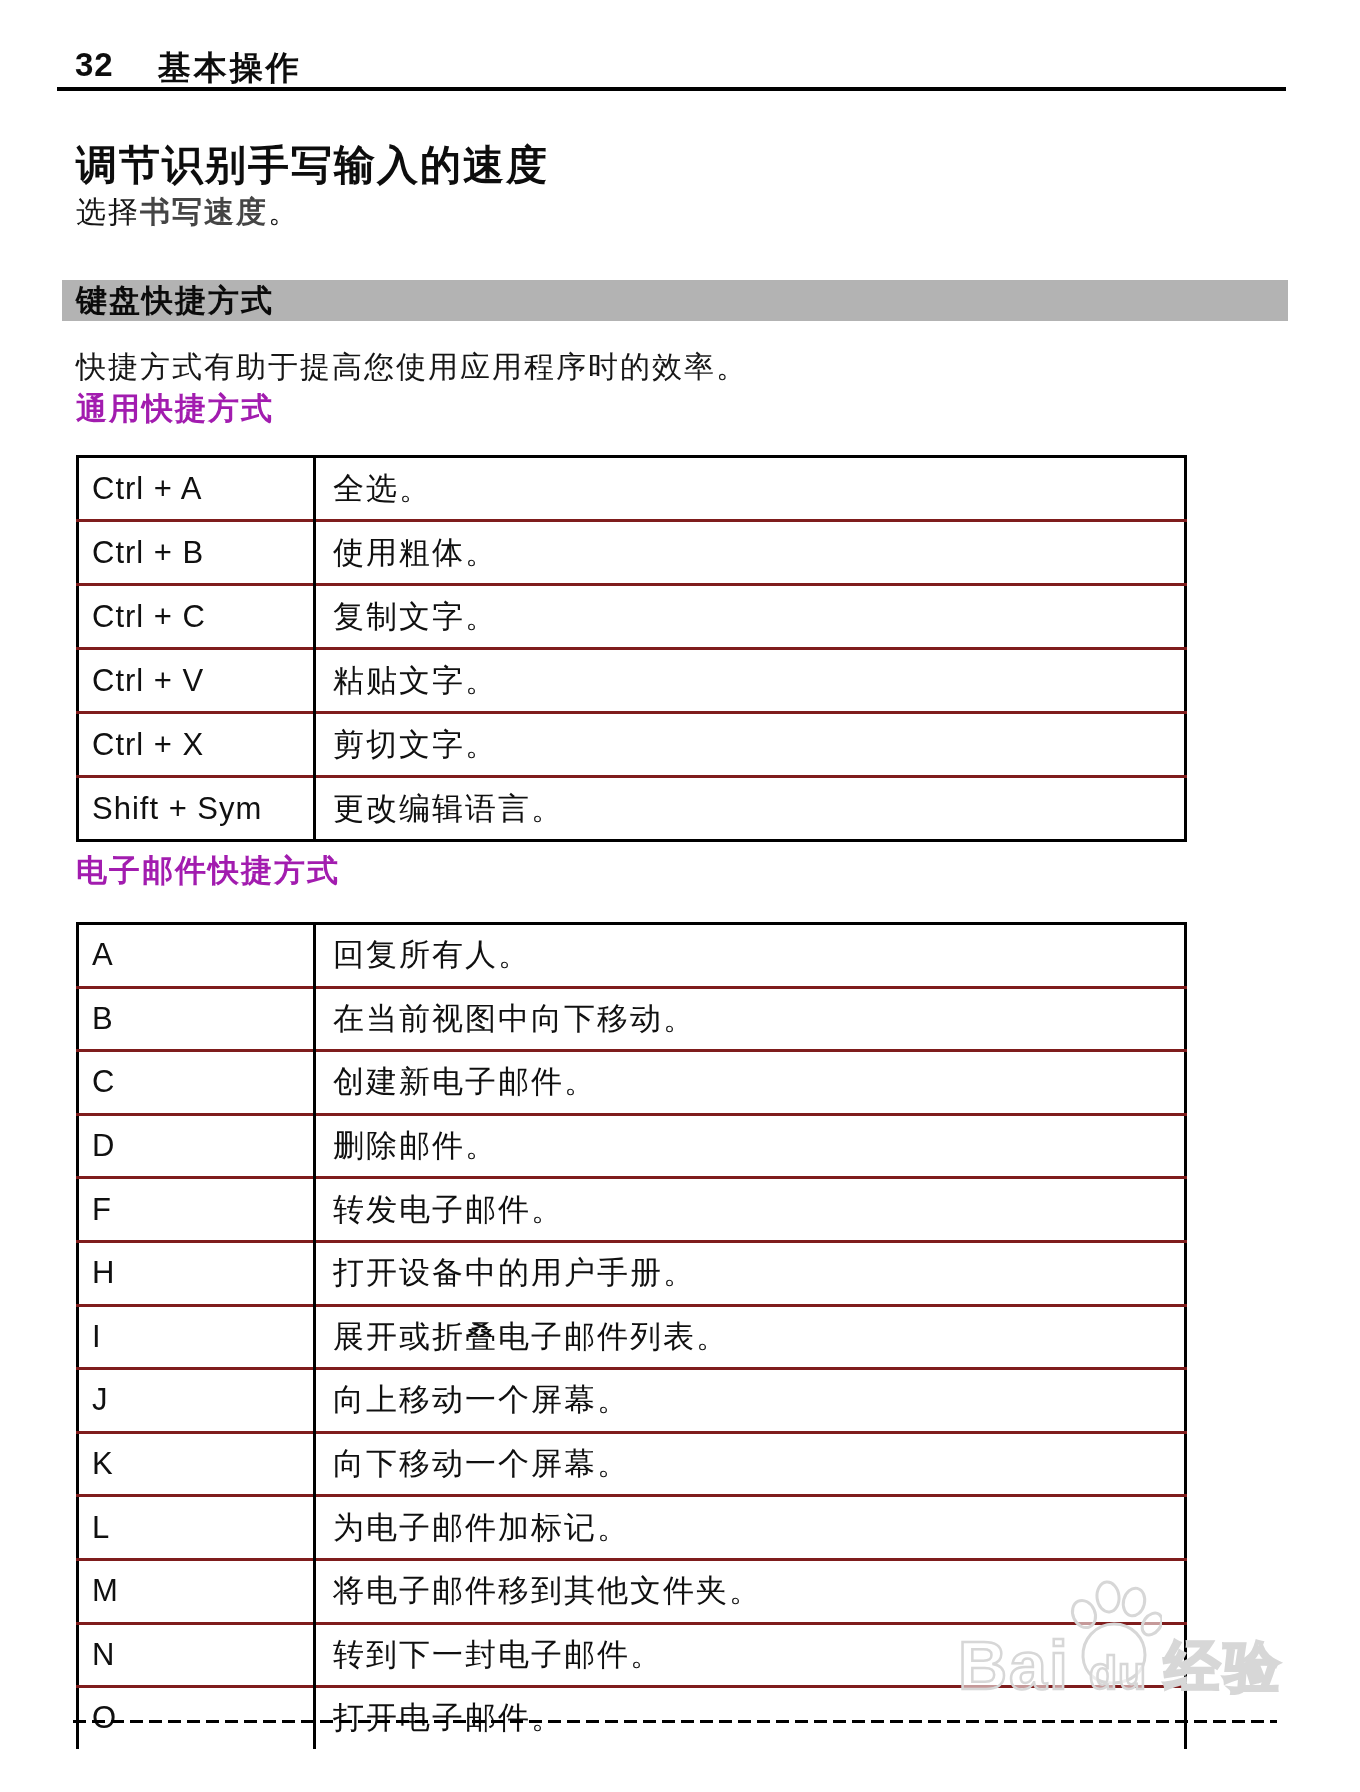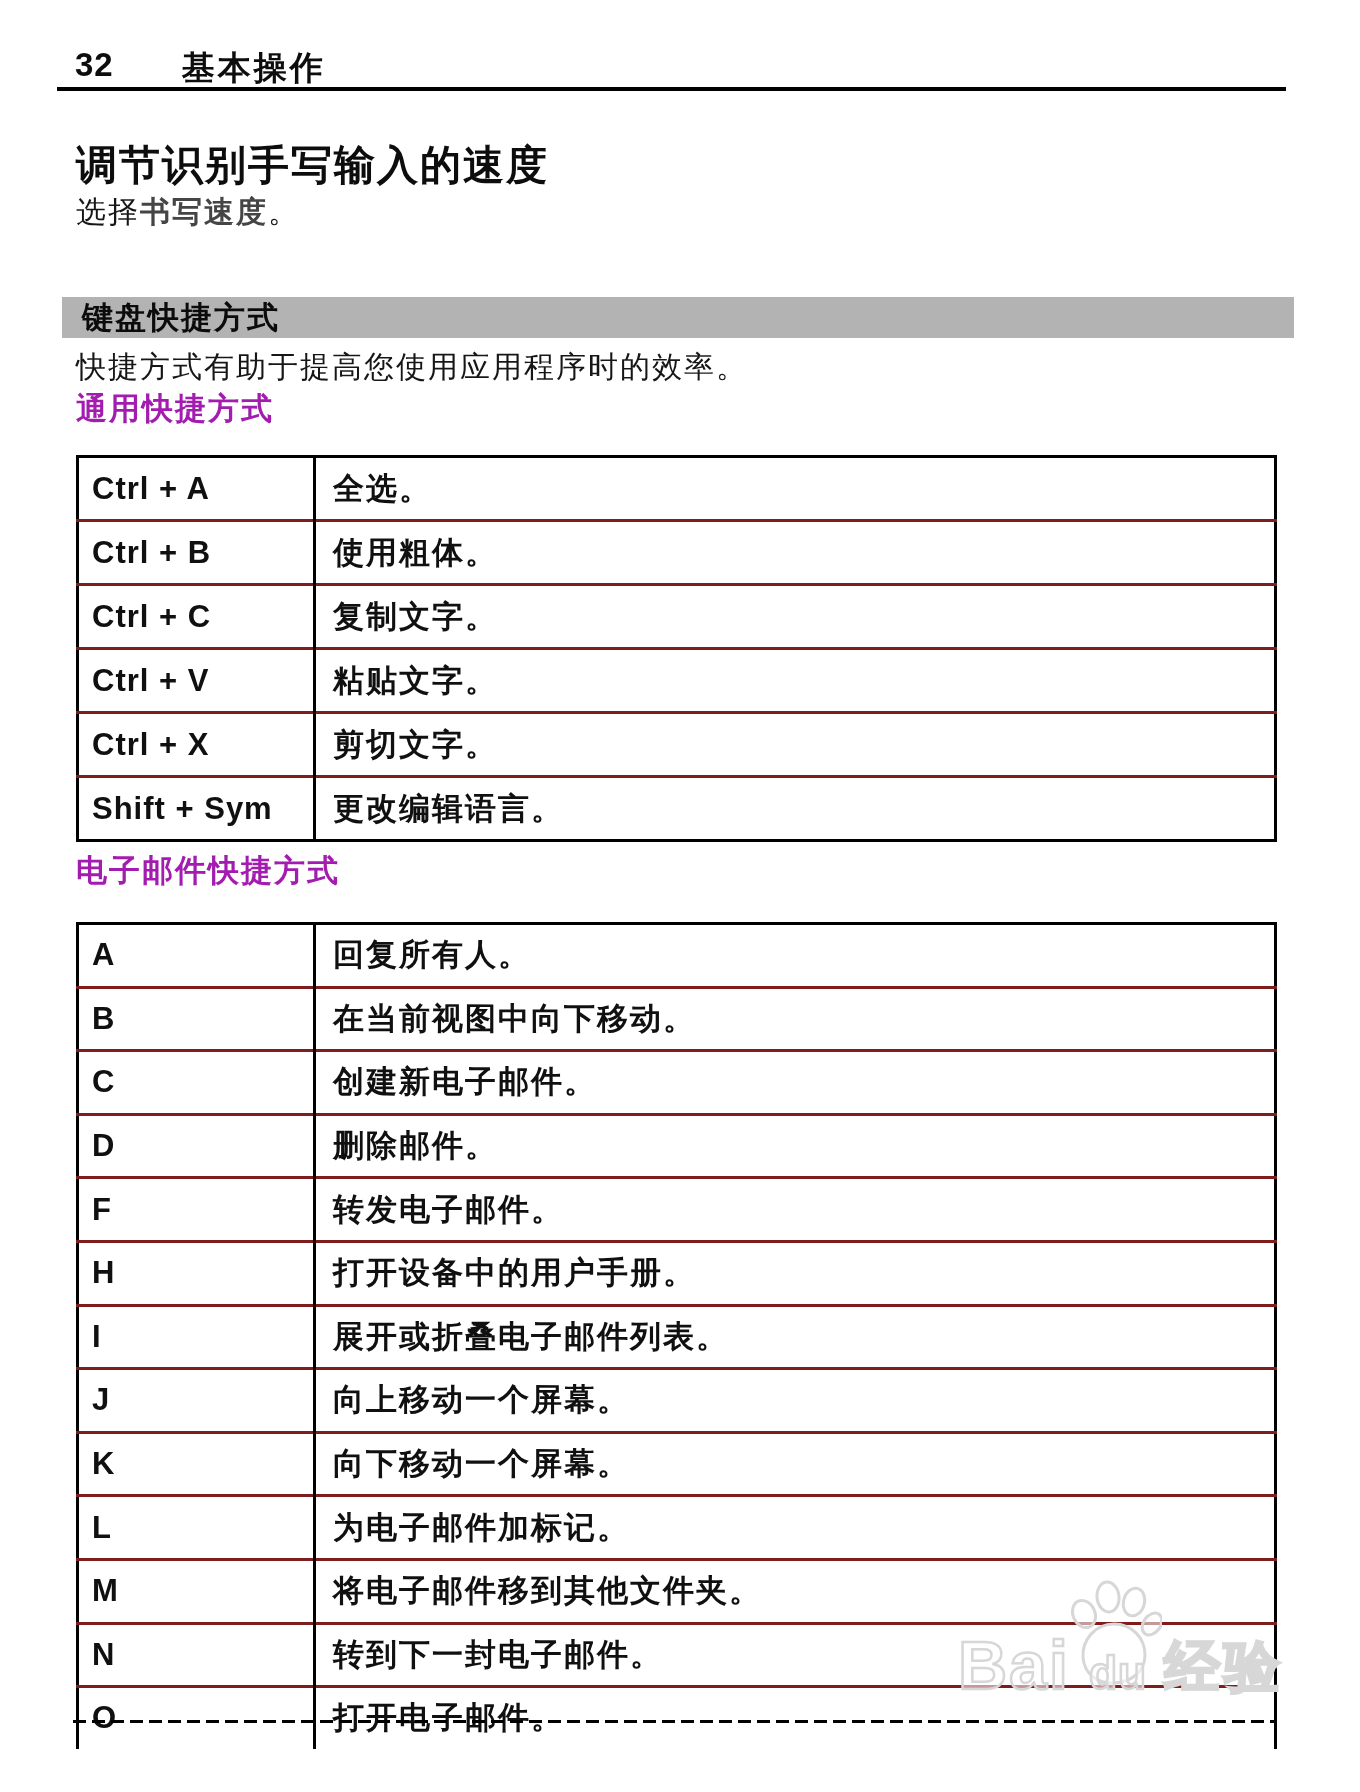--- a/index.html
+++ b/index.html
@@ -13,63 +13,62 @@
   }
   .abs { position:absolute; }
 
   
   .page-header {
     left:75px; top:46px;
     font-size:33px; font-weight:bold; color:#0d0d0d;
     letter-spacing:1px;
     display:flex;
   }
-  .chapter-title { margin-left:68px; letter-spacing:3px;text-align:right; }
+  .chapter-title { margin-left:44px; letter-spacing:3px;text-align:right; }
   .header-rule {
     left:57px; top:87px; width:1229px; height:4px;
     background:#000;
   }
 
   
   .hw-heading {
     left:76px; top:146px;
     font-size:41px; font-weight:bold; letter-spacing:2px;
     color:#0d0d0d; line-height:38px;
   }
   .hw-sentence {
     left:76px; top:192px;
     font-size:30px; letter-spacing:2px; line-height:40px; color:#161616;
   }
   .ui-term { font-weight:bold; color:#454545; }
 
   
   .section-banner {
-    left:62px; top:297px; width:1212px; height:41px;
+    left:62px; top:280px; width:1212px; height:41px;
     background:#b3b3b3;
-    padding-left:20px;
+    padding-left:14px;
     font-size:31px; font-weight:bold; color:#0b0b0b;
     line-height:42px; letter-spacing:2px;
   }
   .intro-line {
     left:76px; top:347px;
     font-size:30px; letter-spacing:2px; color:#161616; line-height:40px;
   }
   .sub-heading {
     font-size:31px; font-weight:bold; color:#a21caf; letter-spacing:2px; line-height:38px;
   }
   .general-heading { left:76px; top:390px; }
   .email-heading   { left:76px; top:852px; }
 
   
   table.shortcut-table {
     border-collapse:collapse;
     table-layout:fixed;
-    width:1201px;
+    width:1111px;
     background:transparent;
-    font-weight:bold;
   }
   .table-general { left:76px; top:455px; }
   .table-email   { left:76px; top:922px; }
   table.shortcut-table td {
     border:0;
     font-size:31px;
     color:#101010;
     vertical-align:middle;
     letter-spacing:1px;
     overflow:visible; white-space:nowrap;

